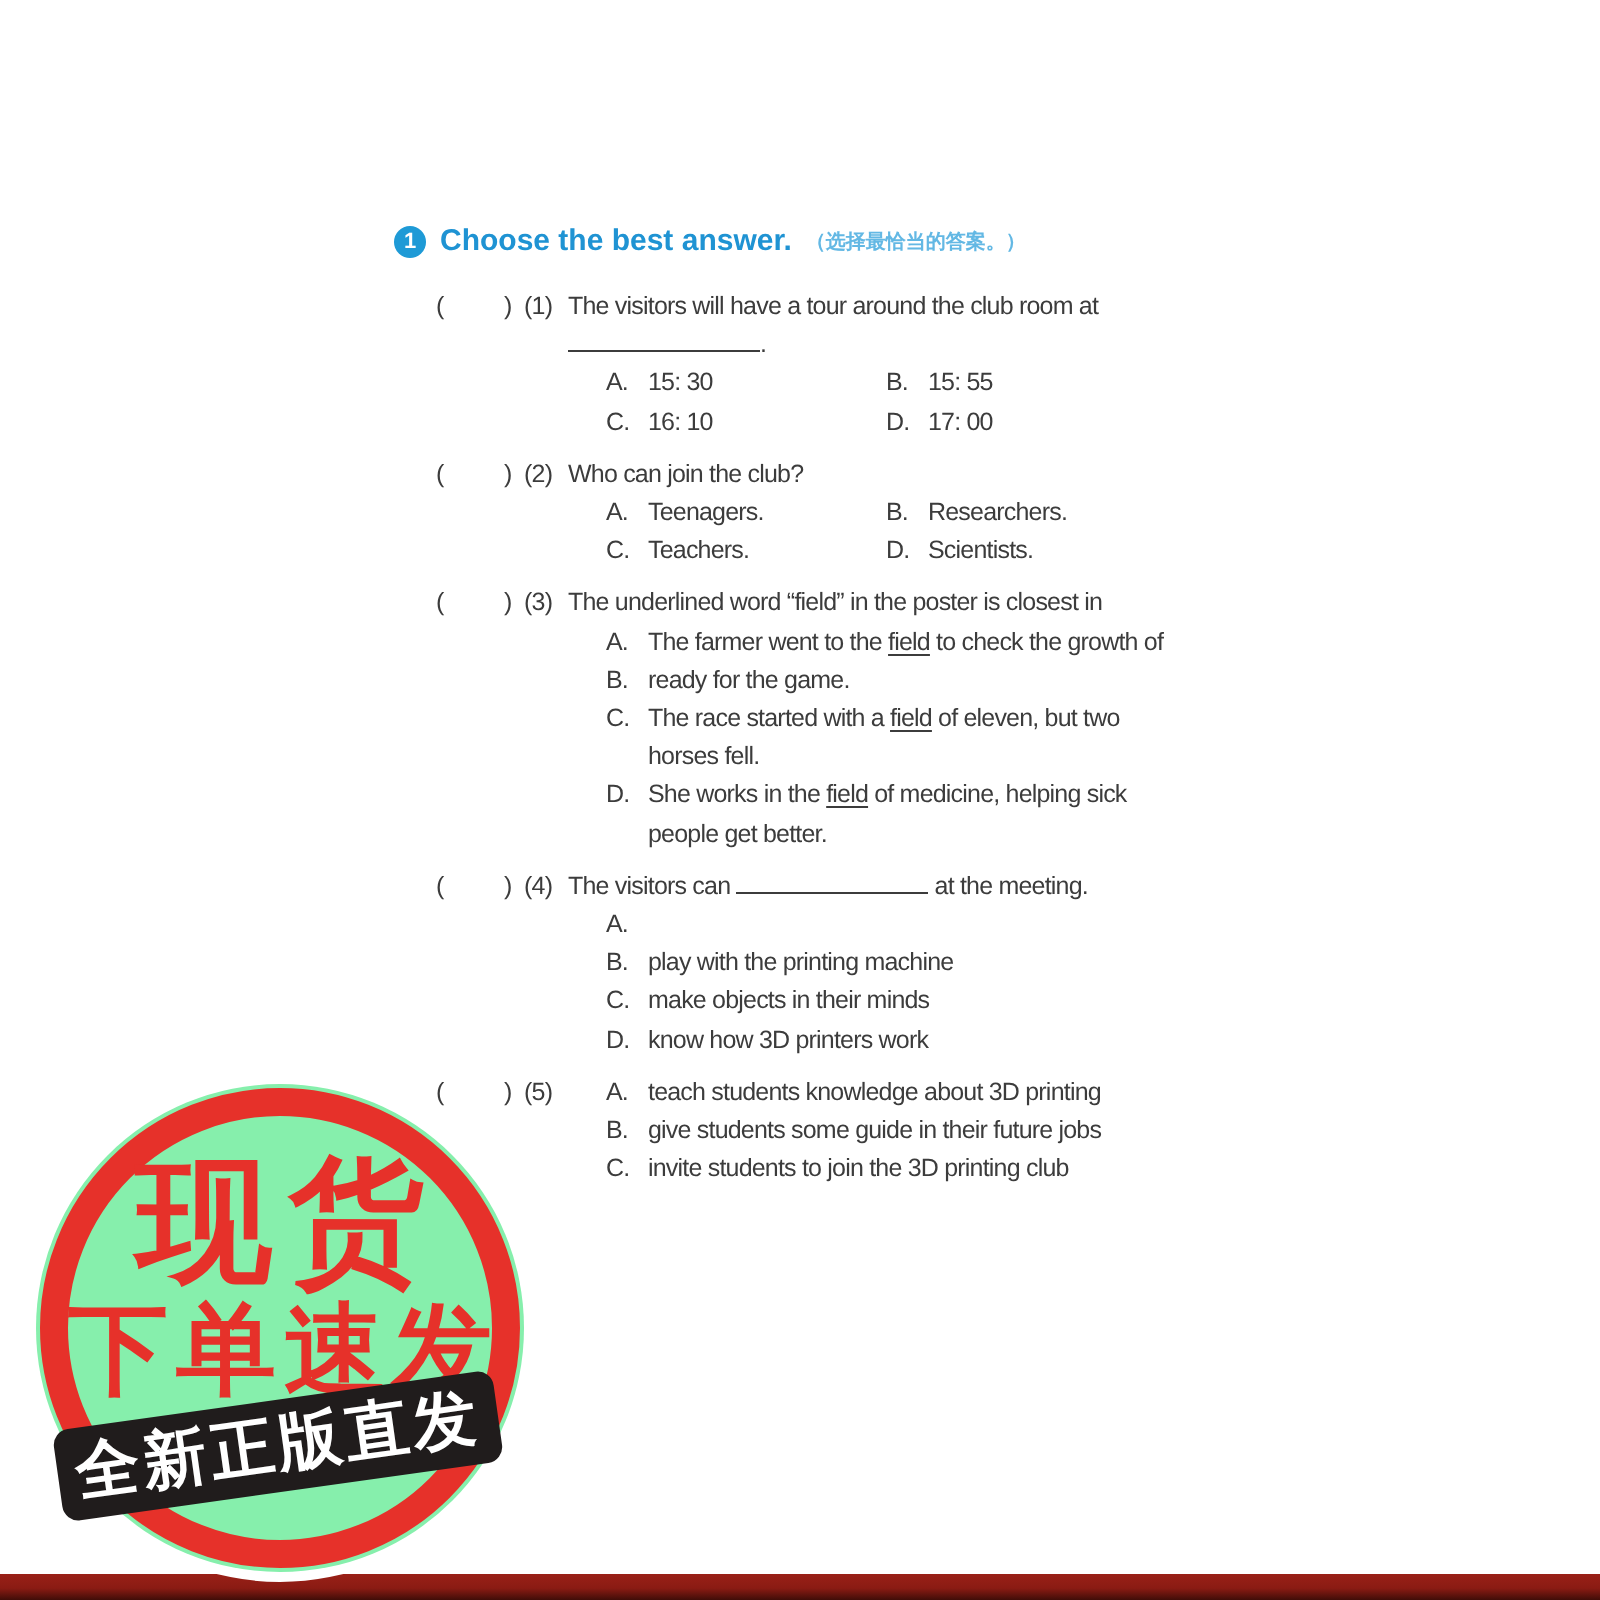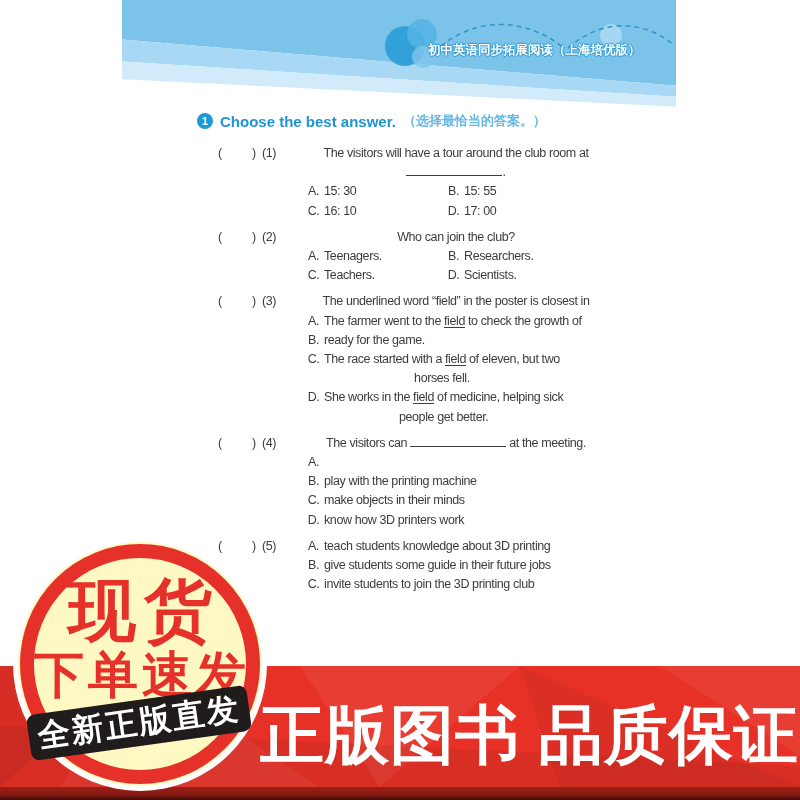--- a/index.html
+++ b/index.html
@@ -17,77 +17,63 @@
   .band-svg{position:absolute;left:0;top:0;}
   .band-title{position:absolute;left:306px;top:42px;font-size:12.5px;font-weight:bold;
     color:#fff;white-space:nowrap;
     text-shadow:1px 0 1px #2f9ad3,-1px 0 1px #2f9ad3,0 1px 1px #2f9ad3,0 -1px 1px #2f9ad3;}
 
   
   .ex-title{position:absolute;left:197px;top:112px;display:flex;align-items:center;gap:7px;}
   .ex-num{width:16px;height:16px;border-radius:50%;background:#1e9ad6;color:#fff;
     font-size:11px;font-weight:bold;display:flex;align-items:center;justify-content:center;flex:none;}
   .ex-en{color:#1f93d3;font-weight:bold;font-size:15px;white-space:nowrap;}
-  .ex-zh{color:#63b8e4;font-size:13px;font-weight:bold;white-space:nowrap;font-family:Liberation Serif, serif;}
+  .ex-zh{color:#63b8e4;font-size:10px;font-weight:bold;white-space:nowrap;font-family:Liberation Serif, serif;}
 
   
   .questions{position:absolute;left:218px;top:144px;width:410px;
     font-size:12.5px;letter-spacing:-0.4px;line-height:19.2px;color:#3c3c3c;}
   .q{display:flex;margin-bottom:7px;}
   .paren-open{width:34px;flex:none;}
   .paren-close{width:10px;flex:none;}
   .qnum{width:22px;flex:none;}
-  .qbody{flex:1;min-width:0;text-align:center;}
+  .qbody{flex:1;min-width:0;}
   .qline{white-space:nowrap;}
   .opts{margin-left:19px;}
   .opts2{display:grid;grid-template-columns:140px auto;margin-left:19px;}
   .opt{display:flex;}
   .oletter{width:21px;flex:none;}
   .oline{white-space:nowrap;}
   .blank{display:inline-block;height:11px;border-bottom:1.5px solid #3c3c3c;}
   .u{text-decoration:underline;text-underline-offset:2px;}
 
   
   .banner{position:absolute;left:0;top:666px;width:800px;height:121px;background:#e73127;overflow:hidden;}
   .banner-text{position:absolute;left:260px;top:26px;font-size:64px;font-weight:bold;color:#fff;
     white-space:nowrap;letter-spacing:1px;}
   .strip{position:absolute;left:0;top:787px;width:800px;height:13px;
     background:linear-gradient(180deg,#9a2017 0%,#8a1b13 55%,#400d08 100%);}
 
   
   .badge{position:absolute;left:18px;top:542px;width:244px;height:244px;border-radius:50%;
-    background:#fef9c3;box-shadow:0 0 0 5px #fff;}
+    background:#86efac;box-shadow:0 0 0 5px #fff;}
   .badge-ring{position:absolute;inset:2px;border:14px solid #e6312a;border-radius:50%;}
   .hz1{position:absolute;left:0;right:-8px;top:24px;text-align:center;font-size:68px;
     font-weight:bold;color:#e6312a;letter-spacing:8px;white-space:nowrap;}
   .hz2{position:absolute;left:0;right:-4px;top:100px;text-align:center;font-size:50px;
     font-weight:bold;color:#e6312a;letter-spacing:4px;white-space:nowrap;}
   .ribbon{position:absolute;left:10px;top:158px;width:222px;height:46px;background:#201c1c;
     border-radius:8px;transform:rotate(-8deg);display:flex;align-items:center;justify-content:center;}
   .ribbon-text{color:#fff;font-size:32px;font-weight:bold;letter-spacing:2px;white-space:nowrap;}
 </style>
 </head>
 <body>
 
 <div class="stage">
 
-  <div class="band">
-    <div class="l1"></div>
-    <div class="l2"></div>
-    <div class="l3"></div>
-    <svg class="band-svg" width="554" height="110" viewBox="0 0 554 110">
-      <circle cx="283" cy="46" r="20" fill="#2a9cd7" opacity="0.9"></circle>
-      <circle cx="300" cy="34" r="15" fill="#54b4e3" opacity="0.85"></circle>
-      <circle cx="301" cy="57" r="11" fill="#7fc6ec" opacity="0.8"></circle>
-      <circle cx="489" cy="35" r="11" fill="#a6d8f2" opacity="0.95"></circle>
-      <path d="M312,52 C350,16 402,16 442,48" stroke="#2e93cb" stroke-width="1.5" stroke-dasharray="5 4" fill="none"></path>
-      <path d="M446,48 C480,18 520,20 551,44" stroke="#2e93cb" stroke-width="1.5" stroke-dasharray="5 4" fill="none"></path>
-    </svg>
-    <div class="band-title">初中英语同步拓展阅读（上海培优版）</div>
-  </div>
 
   <div class="ex-title">
     <span class="ex-num">1</span>
     <span class="ex-en">Choose the best answer.</span>
     <span class="ex-zh">（选择最恰当的答案。）</span>
   </div>
 
   <div class="questions">
       <div class="q">
         <span class="paren-open">(</span>
@@ -247,31 +233,20 @@
               <span class="oletter">C.</span>
               <div class="olines">
                 <div class="oline">invite students to join the 3D printing club</div>
               </div>
             </div>
           </div>
         </div>
       </div>
     </div>
 
-  <div class="banner">
-    <svg width="800" height="121" viewBox="0 0 800 121" style="position:absolute;left:0;top:0;">
-      <polygon points="0,0 140,0 0,121" fill="#000000" opacity="0.07"></polygon>
-      <polygon points="140,0 320,121 60,121" fill="#ffffff" opacity="0.05"></polygon>
-      <polygon points="300,0 520,0 380,121" fill="#ffffff" opacity="0.06"></polygon>
-      <polygon points="520,0 800,121 560,121" fill="#000000" opacity="0.05"></polygon>
-      <polygon points="660,0 800,0 800,90" fill="#ffffff" opacity="0.06"></polygon>
-      <polygon points="0,121 800,121 800,100 0,60" fill="#000000" opacity="0.06"></polygon>
-    </svg>
-    <div class="banner-text">正版图书 品质保证</div>
-  </div>
   <div class="strip"></div>
 
   <div class="badge">
     <div class="badge-ring"></div>
     <div class="hz1">现货</div>
     <div class="hz2">下单速发</div>
     <div class="ribbon">
       <span class="ribbon-text">全新正版直发</span>
     </div>
   </div>

